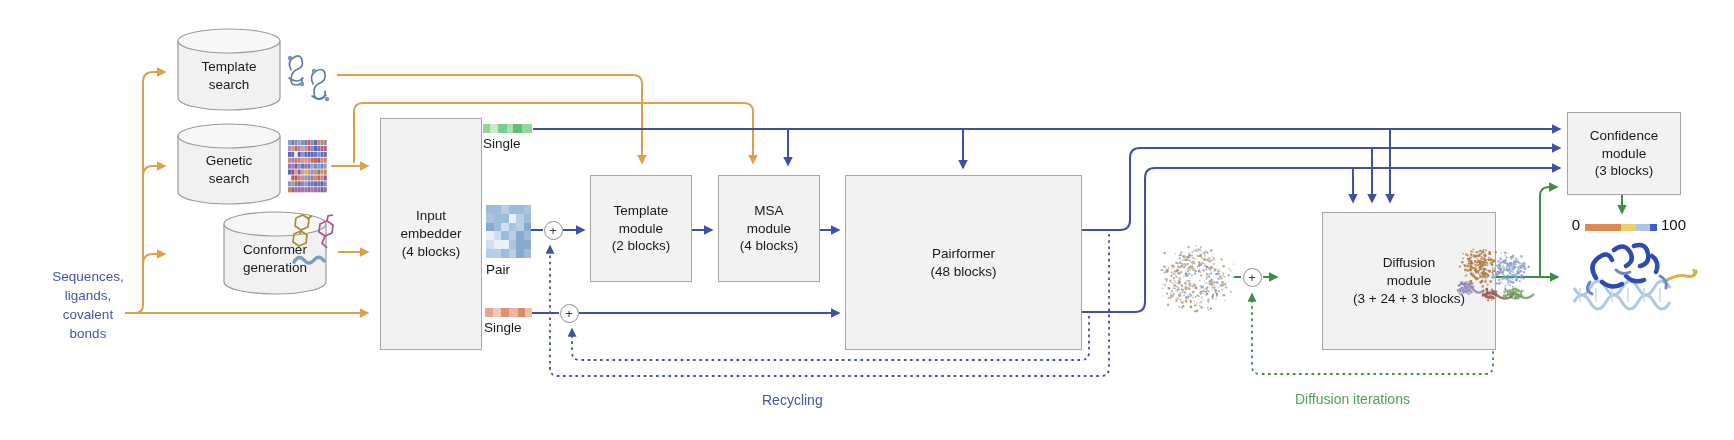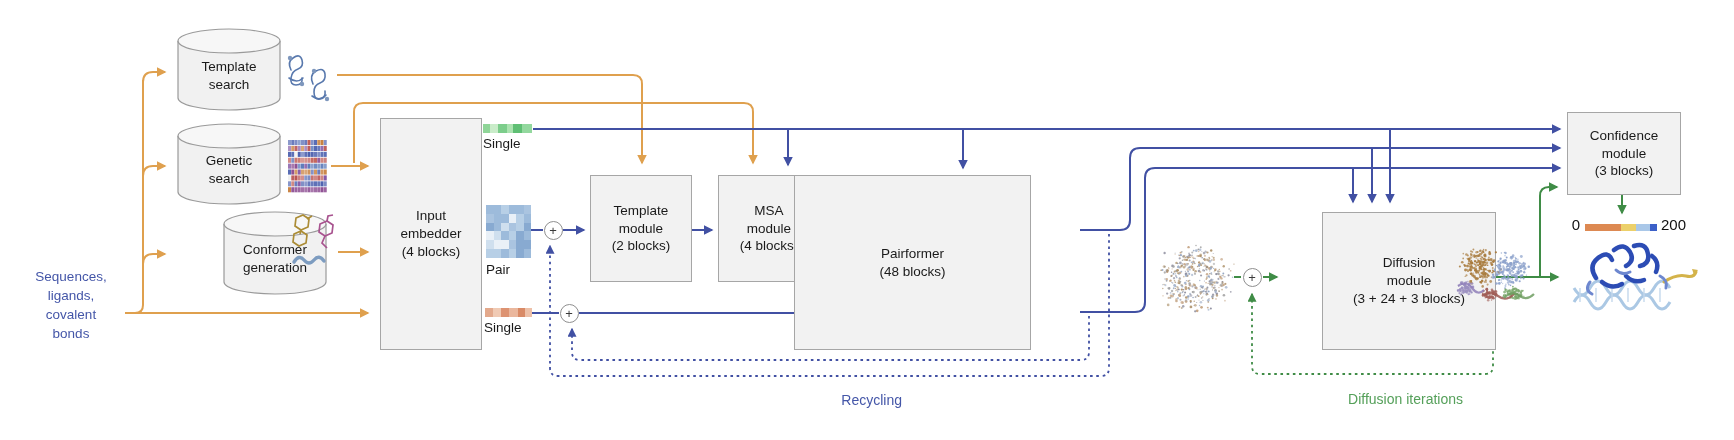--- a/index.html
+++ b/index.html
@@ -28,24 +28,24 @@
     position:absolute;left:483px;top:124px;width:49px;height:9px;
     background:linear-gradient(90deg,#8fd598 0 15%,#c9ecc9 0 30%,#7ccd8b 0 48%,#abe3b0 0 62%,#5fbf74 0 80%,#93d89e 0 100%);
   }
   .single-strip{
     position:absolute;left:485px;top:308px;width:47px;height:9px;
     background:linear-gradient(90deg,#e3a98c 0 18%,#f0cab4 0 34%,#dd9372 0 52%,#eab79d 0 70%,#d98a66 0 86%,#edc0a8 0 100%);
   }
   .pair-matrix{position:absolute;left:486px;top:205px;width:45px;height:53px;display:grid;grid-template-columns:repeat(6,1fr);grid-template-rows:repeat(6,1fr);}
   .pair-matrix div{border:0;}
   .io-label{
-    position:absolute;left:5px;top:267px;width:132px;text-align:center;
+    position:absolute;left:22px;top:267px;width:132px;text-align:center;
     font-size:13.5px;line-height:1.42;color:var(--text_blue);white-space:pre-line;
   }
-  .loop-label{position:absolute;font-size:14px;text-align:right;}
+  .loop-label{position:absolute;font-size:14px;text-align:left;}
   .cbar{position:absolute;left:1585px;top:224px;width:72px;height:7px;display:flex;}
   .cbar div{height:100%;}
   .cb-min{position:absolute;left:1548px;top:216px;width:32px;text-align:right;font-size:15px;color:#111;}
   .cb-max{position:absolute;left:1661px;top:216px;font-size:15px;color:#111;}
 </style>
 </head>
 <body>
 
 <div class="canvas">
 
@@ -299,21 +299,21 @@
 module
 (2 blocks)</span>
   </div>
 
   <div class="box" style="left:718px;top:175px;width:100px;height:105px;">
     <span>MSA
 module
 (4 blocks)</span>
   </div>
 
-  <div class="box" style="left:794px;top:175px;width:235px;height:173px;">
+  <div class="box" style="left:845px;top:175px;width:235px;height:173px;">
     <span>Pairformer
 (48 blocks)</span>
   </div>
 
   <div class="box" style="left:1284px;top:212px;width:172px;height:136px;margin-left:38px;">
     <span>Diffusion
 module
 (3 + 24 + 3 blocks)</span>
   </div>
 
@@ -1481,18 +1481,18 @@
     </g>
   </svg>
 
   <div class="cb-min">0</div>
   <div class="cbar">
     <div style="width:50%;background:var(--cb0);"></div>
     <div style="width:21%;background:var(--cb1);"></div>
     <div style="width:19%;background:var(--cb2);"></div>
     <div style="width:10%;background:var(--cb3);"></div>
   </div>
-  <div class="cb-max">200</div>
+  <div class="cb-max">100</div>
 
   <div class="loop-label" style="left:762px;top:392px;width:140px;color:var(--text_blue);">Recycling</div>
   <div class="loop-label" style="left:1295px;top:391px;width:168px;color:var(--text_green);">Diffusion iterations</div>
 
 </div>
 
 </body></html>

